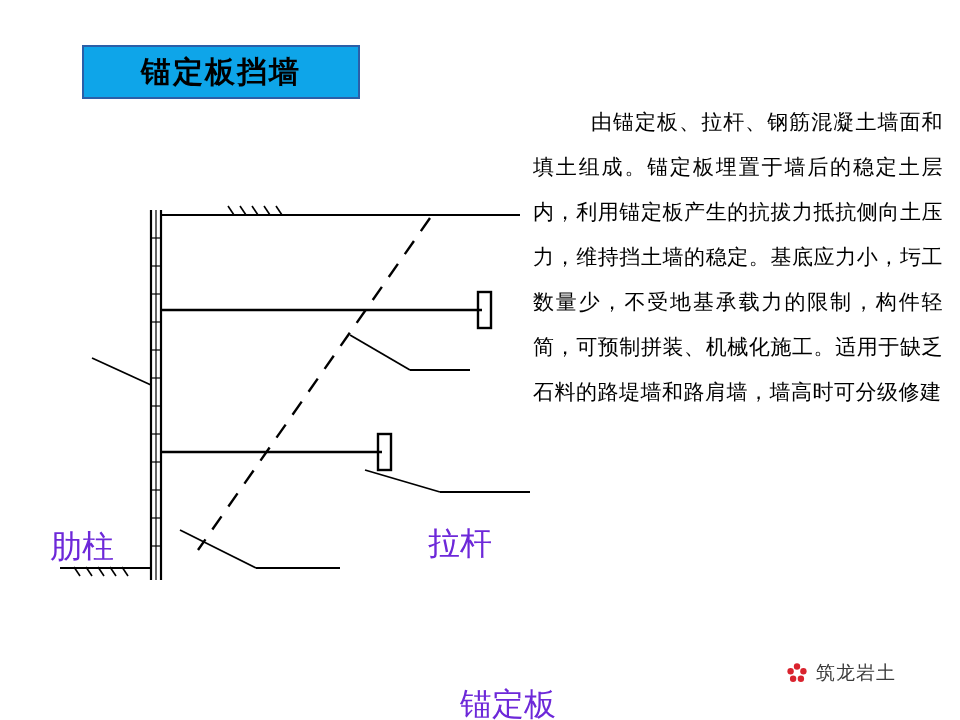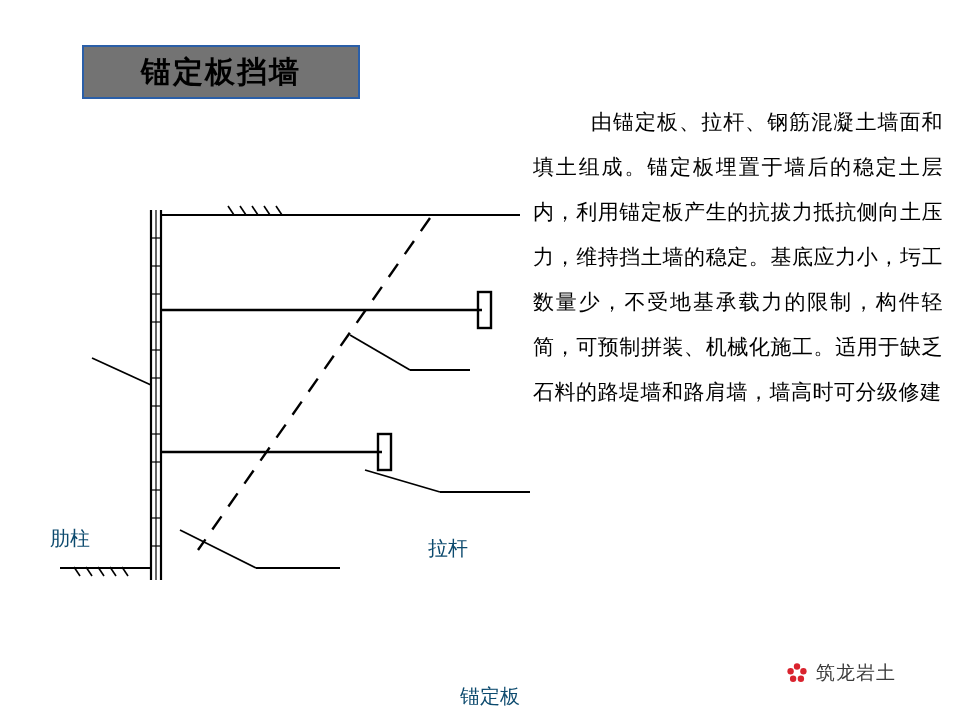--- a/index.html
+++ b/index.html
@@ -15,21 +15,21 @@
     overflow: hidden;
   }
 
   
   #title-badge {
     position: absolute;
     left: 82px;
     top: 45px;
     width: 278px;
     height: 54px;
-    background: #737373;
+    background: #0ea5e9;
     border: 2px solid #2b5fa8;
     box-sizing: border-box;
     display: flex;
     align-items: center;
     justify-content: center;
   }
   #title-badge .shadow {
     position: absolute;
     left: 6px;
     top: 6px;
@@ -66,27 +66,27 @@
     position: absolute;
     left: 20px;
     top: 180px;
     width: 520px;
     height: 430px;
   }
   #diagram svg { display: block; }
 
   .dlabel {
     position: absolute;
-    font-size: 20px;
+    font-size: 32px;
     font-family: Liberation Mono, monospace;
-    color: #0c4a6e;
+    color: #6d28d9;
     white-space: nowrap;
   }
   #label-ribzhu  { left: 30px;  top: 345px; }
-  #label-lagan   { left: 408px; top: 355px; text-align: right; }
+  #label-lagan   { left: 408px; top: 342px; text-align: right; }
   #label-maodb   { left: 440px; top: 475px; margin-top: 28px; }
 
   
   #footer-mark {
     position: absolute;
     left: 786px;
     top: 660px;
     display: flex;
     align-items: center;
     gap: 8px;

